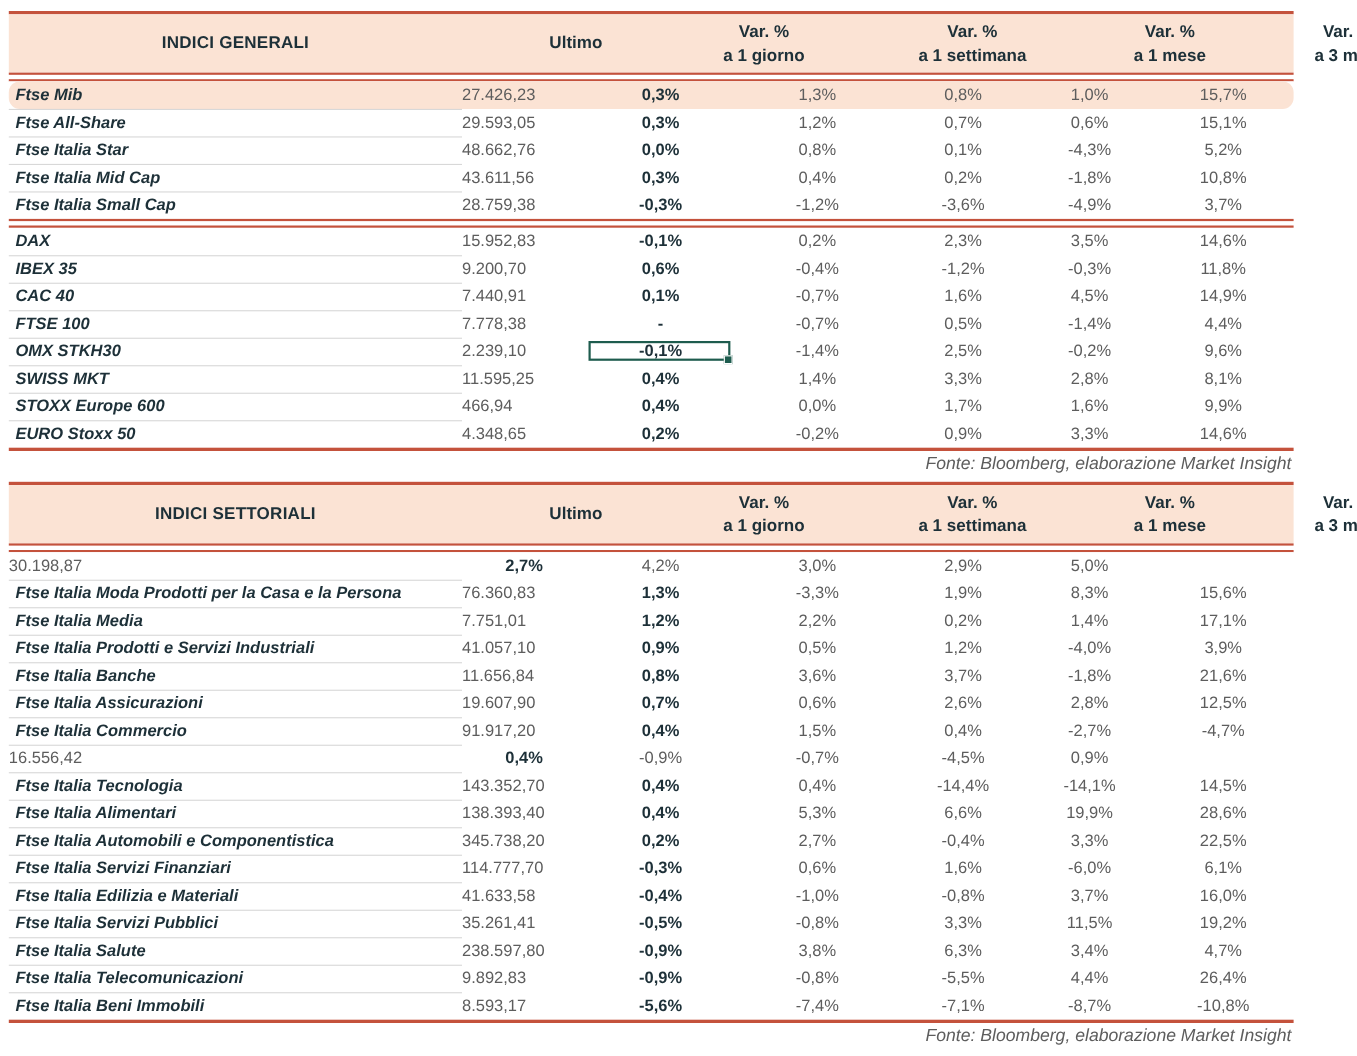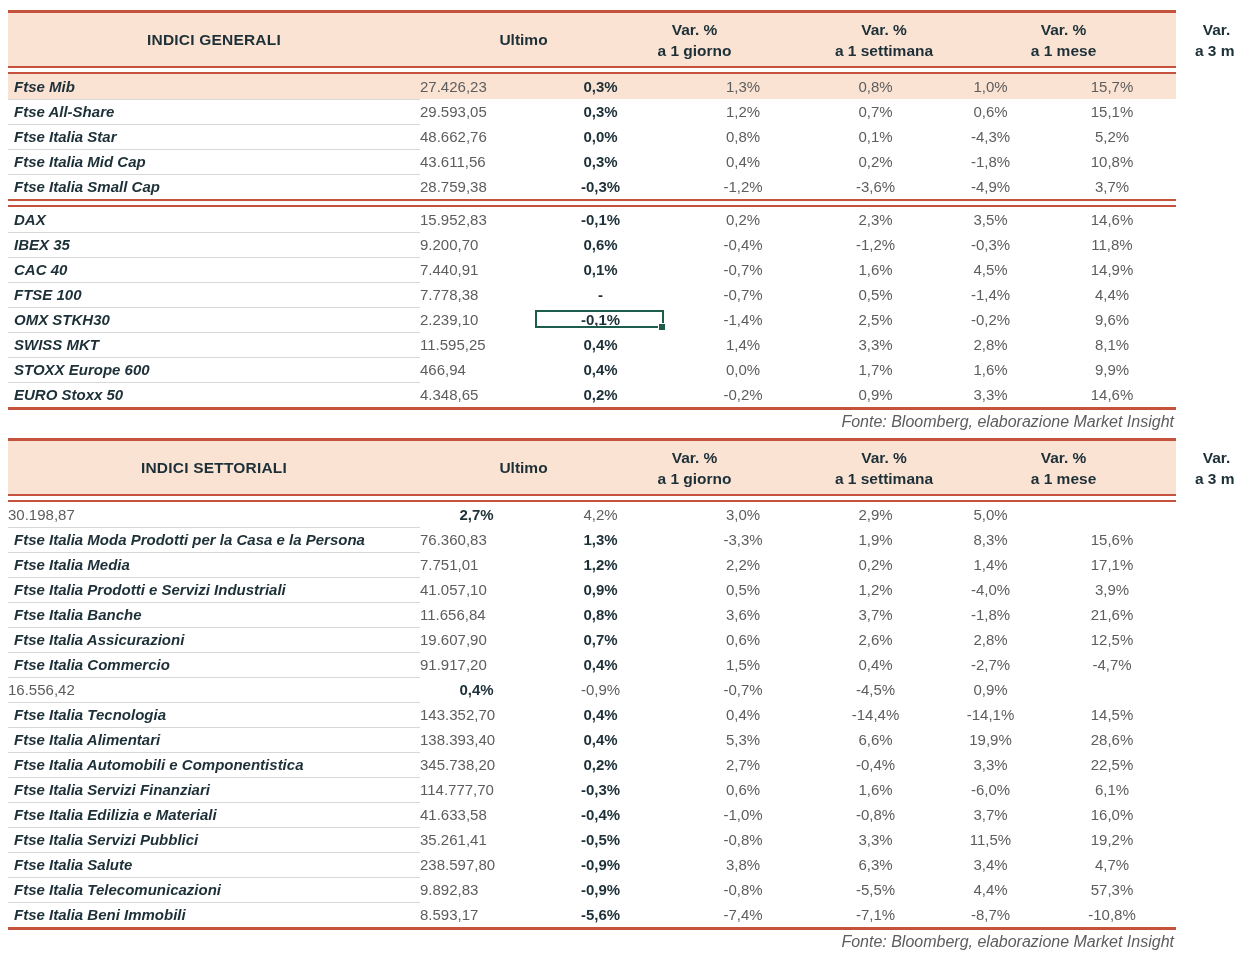--- a/index.html
+++ b/index.html
@@ -17,21 +17,21 @@
   .mtable{width:1168px;}
   .topline{height:3px;background:var(--red);}
   .botline{height:3px;background:var(--red);}
   .dline{height:8px;border-top:2px solid var(--red);border-bottom:2px solid var(--red);background:#fff;}
   .hrow{display:grid;grid-template-columns:412px 113px 135px 150px 115px 115px 128px;background:var(--peach);height:53px;align-items:center;gap:47px;}
   .hcell{text-align:center;font-weight:bold;color:var(--dark);font-size:15.5px;line-height:21px;}
   .hcell.title{letter-spacing:.2px;}
   .tbody{background:#fff;}
   .row{display:grid;grid-template-columns:412px 113px 150px 135px 115px 115px 128px;height:25px;align-items:center;position:relative;}
   .row{grid-template-columns:412px 113px 135px 150px 115px 115px 128px;}
-  .row.highlight{background:var(--peach);}
+  .row.highlight{background:var(--peach);border-radius:10px;}
   .row.withdiv::after{content:"";position:absolute;left:0;bottom:-1px;width:412px;border-bottom:1px solid var(--divider);}
   .cell{font-size:15px;white-space:nowrap;}
   .cell.name{padding-left:6px;font-weight:bold;font-style:italic;color:var(--dark);overflow:hidden;}
   .cell.ultimo{text-align:left;padding-right:16px;color:var(--gray);}
   .cell.pct{text-align:center;color:var(--gray);}
   .cell.boldcol{font-weight:bold;color:var(--dark);}
   .cell.selected{position:relative;}
   .cell.selected::before{content:"";position:absolute;left:2px;right:4px;top:-1px;bottom:0px;border:2px solid var(--green);}
   .cell.selected::after{content:"";position:absolute;right:2px;bottom:-3px;width:6px;height:6px;background:var(--green);border:1px solid #fff;}
   .source{width:1168px;text-align:right;font-style:italic;color:var(--gray);font-size:16px;height:24px;line-height:23px;padding-right:2px;margin-bottom:4px;}
@@ -357,21 +357,21 @@
           <div class="cell pct">3,4%</div>
           <div class="cell pct">4,7%</div>
         </div>
         <div class="row withdiv">
           <div class="cell name">Ftse Italia Telecomunicazioni</div>
           <div class="cell ultimo">9.892,83</div>
           <div class="cell pct boldcol">-0,9%</div>
           <div class="cell pct">-0,8%</div>
           <div class="cell pct">-5,5%</div>
           <div class="cell pct">4,4%</div>
-          <div class="cell pct">57,3%</div>
+          <div class="cell pct">26,4%</div>
         </div>
         <div class="row">
           <div class="cell name">Ftse Italia Beni Immobili</div>
           <div class="cell ultimo">8.593,17</div>
           <div class="cell pct boldcol">-5,6%</div>
           <div class="cell pct">-7,4%</div>
           <div class="cell pct">-7,1%</div>
           <div class="cell pct">-8,7%</div>
           <div class="cell pct">-10,8%</div>
         </div>

